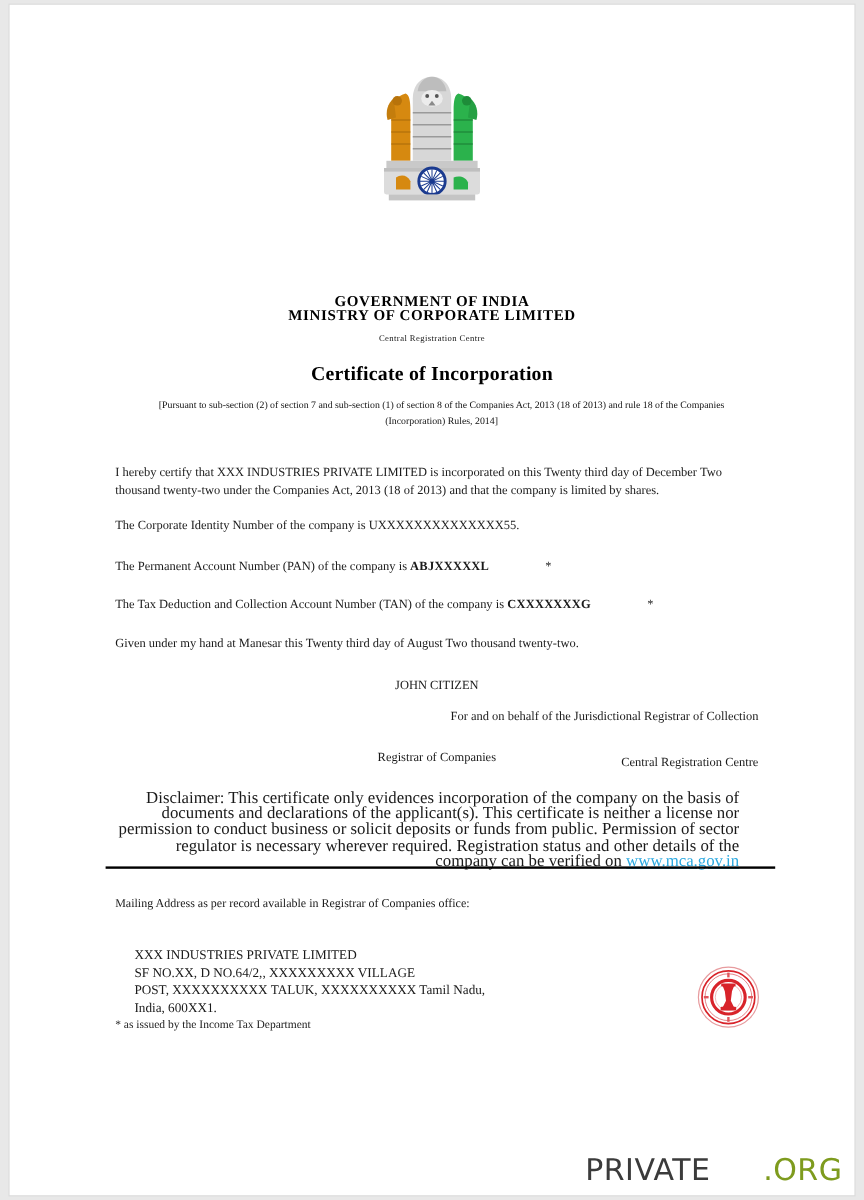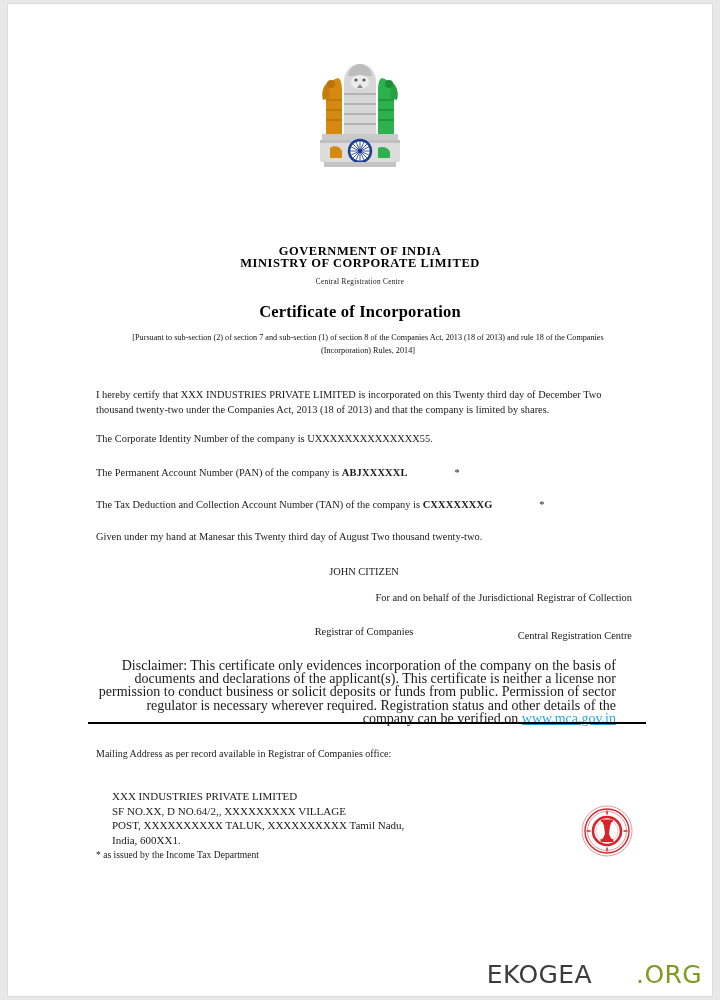--- a/index.html
+++ b/index.html
@@ -289,16 +289,16 @@
     <rect x="21" y="15.5" width="12" height="2.6" rx="1" fill="#d8232a"></rect>
     <rect x="20.5" y="35" width="13" height="3" rx="1" fill="#d8232a"></rect>
 
     <rect x="6.5" y="26" width="4" height="2" fill="#e0565c"></rect>
     <rect x="43.5" y="26" width="4" height="2" fill="#e0565c"></rect>
     <rect x="26" y="6.5" width="2" height="4" fill="#e0565c"></rect>
     <rect x="26" y="43.5" width="2" height="4" fill="#e0565c"></rect>
   </svg>
 
   <div id="watermark">
-    <span class="wm-a">EKOGEA</span><span class="wm-b">.ORG</span>
+    <span class="wm-a">PRIVATE</span><span class="wm-b">.ORG</span>
   </div>
 
 </div>
 
 </body></html>

